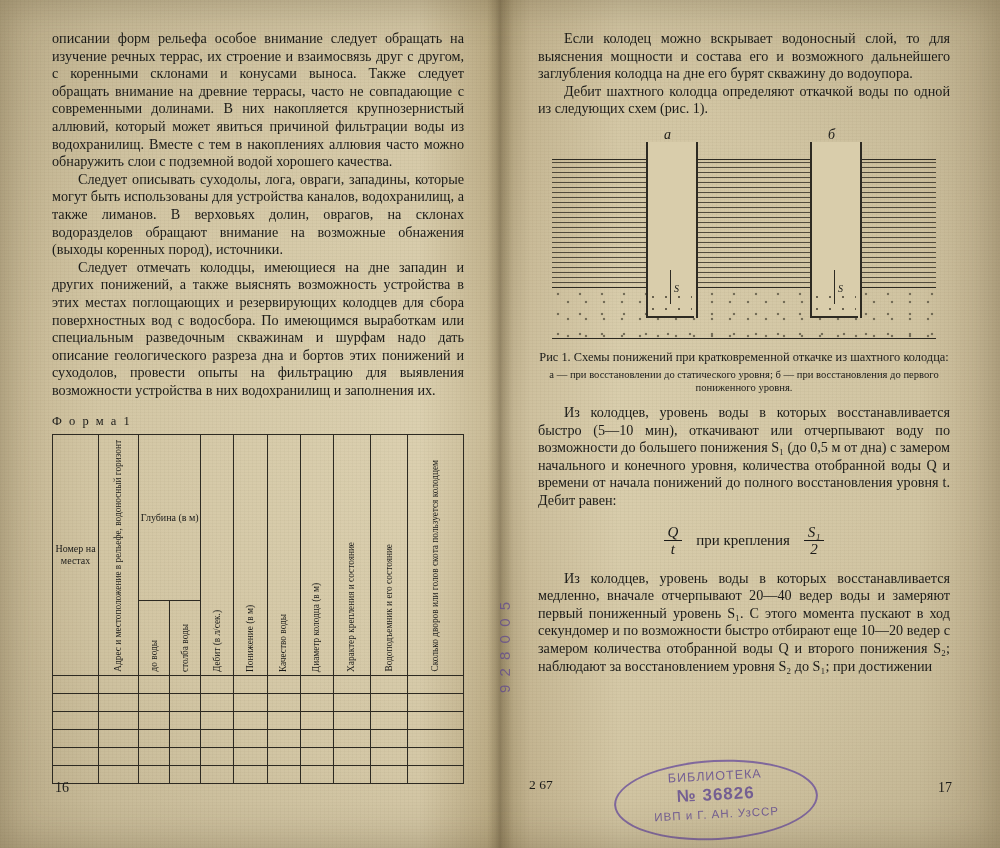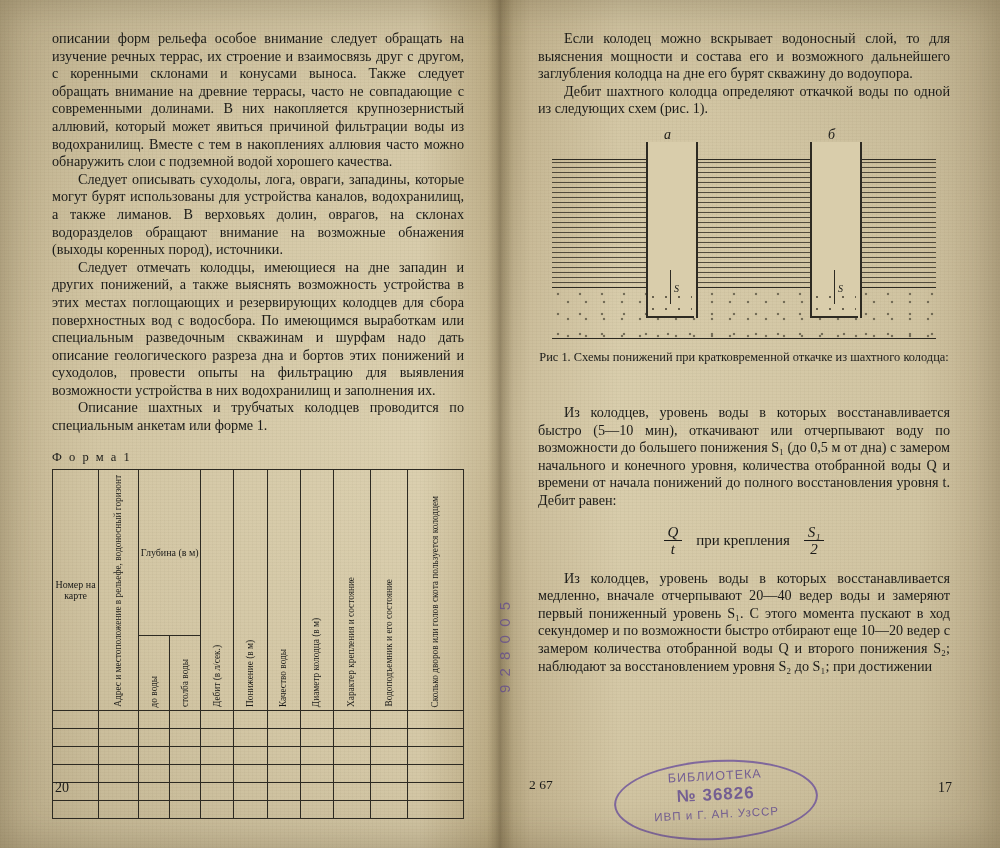--- a/index.html
+++ b/index.html
@@ -131,43 +131,42 @@
 </style>
 </head>
 <body>
 
 <div class="page">
   <div class="grain"></div>
   <div class="gutter"></div>
 
   <div class="col left">
     <p class="noind">описании форм рельефа особое внимание следует обращать на изучение речных террас, их строение и взаимосвязь друг с другом, с коренными склонами и конусами выноса. Также следует обращать внимание на древние террасы, часто не совпадающие с современными долинами. В них накопляется крупнозернистый аллювий, который может явиться причиной фильтрации воды из водохранилищ. Вместе с тем в накоплениях аллювия часто можно обнаружить слои с подземной водой хорошего качества.</p>
-    <p>Следует описывать суходолы, лога, овраги, западины, которые могут бурят использованы для устройства каналов, водохранилищ, а также лиманов. В верховьях долин, оврагов, на склонах водоразделов обращают внимание на возможные обнажения (выходы коренных пород), источники.</p>
+    <p>Следует описывать суходолы, лога, овраги, западины, которые могут быть использованы для устройства каналов, водохранилищ, а также лиманов. В верховьях долин, оврагов, на склонах водоразделов обращают внимание на возможные обнажения (выходы коренных пород), источники.</p>
     <p>Следует отмечать колодцы, имеющиеся на дне западин и других понижений, а также выяснять возможность устройства в этих местах поглощающих и резервирующих колодцев для сбора поверхностных вод с водосбора. По имеющимся выработкам или специальным разведочным скважинам и шурфам надо дать описание геологического разреза дна и бортов этих понижений и суходолов, провести опыты на фильтрацию для выявления возможности устройства в них водохранилищ и заполнения их.</p>
-    <p>Описание шахтных и трубчатых колодцев проводится по специальным анкетам или форме 1.</p>
 
     <div class="form-label">Ф о р м а  1</div>
 
     <table class="form">
       <colgroup>
         <col style="width:46px">
           <col style="width:40px">
           <col style="width:31px">
           <col style="width:31px">
         <col style="width:33px">
           <col style="width:33px">
           <col style="width:33px">
           <col style="width:33px">
         <col style="width:37px">
           <col style="width:37px">
           <col style="width:56px">
       </colgroup>
       <tbody>
           <tr>
-        <td rowspan="2" class="hhead">Номер на карте</td>
+        <td rowspan="2" class="hhead">Номер на местах</td>
         <td rowspan="2" class="vhead">
               <span class="vtext">Адрес и местоположение в рельефе, водоносный горизонт</span>
             </td>
         <td colspan="2" class="hhead">Глубина (в м)</td>
         <td rowspan="2" class="vhead">
               <span class="vtext">Дебит (в л/сек.)</span>
             </td>
         <td rowspan="2" class="vhead">
               <span class="vtext">Понижение (в м)</span>
             </td>
@@ -270,21 +269,21 @@
             <td></td>
             <td></td>
             <td></td>
             <td></td>
             <td></td>
           </tr>
     </tbody>
       </table>
   </div>
 
-  <div class="pageno l">20</div>
+  <div class="pageno l">16</div>
 
   <div class="col right">
     <p>Если колодец можно вскрывает водоносный слой, то для выяснения мощности и состава его и возможного дальнейшего заглубления колодца на дне его бурят скважину до водоупора.</p>
     <p>Дебит шахтного колодца определяют откачкой воды по одной из следующих схем (рис. 1).</p>
 
     <div class="figure">
       <div class="fig-labels">
         <span style="left:126px">а</span>
         <span style="left:290px">б</span>
       </div>
@@ -300,20 +299,21 @@
         <div class="dimarrow" style="left:132px;top:128px;height:34px"></div>
         <div class="dimlab" style="left:136px;top:138px">S</div>
 
         <div class="shaft b"></div>
         <div class="water b"></div>
         <div class="dimarrow" style="left:296px;top:128px;height:34px"></div>
         <div class="dimlab" style="left:300px;top:138px">S</div>
       </div>
       <div class="caption">
         <span>Рис 1. Схемы понижений при кратковременной откачке из шахтного колодца:</span>
+        <span class="sub">а — при восстановлении до статического уровня; б — при восстановления до первого пониженного уровня.</span>
       </div>
     </div>
 
     <p style="margin-top:28px">Из колодцев, уровень  воды в которых  восстанавливается быстро (5—10 мин), откачивают или отчерпывают воду по возможности до большего понижения S₁ (до 0,5 м от дна) с замером начального и конечного уровня, количества отобранной воды Q и времени от начала понижений до полного восстановления уровня t. Дебит равен:</p>
 
     <div class="formula">
       <span class="frac">
         <span class="num">Q</span>
         <span class="den">t</span>
       </span>

